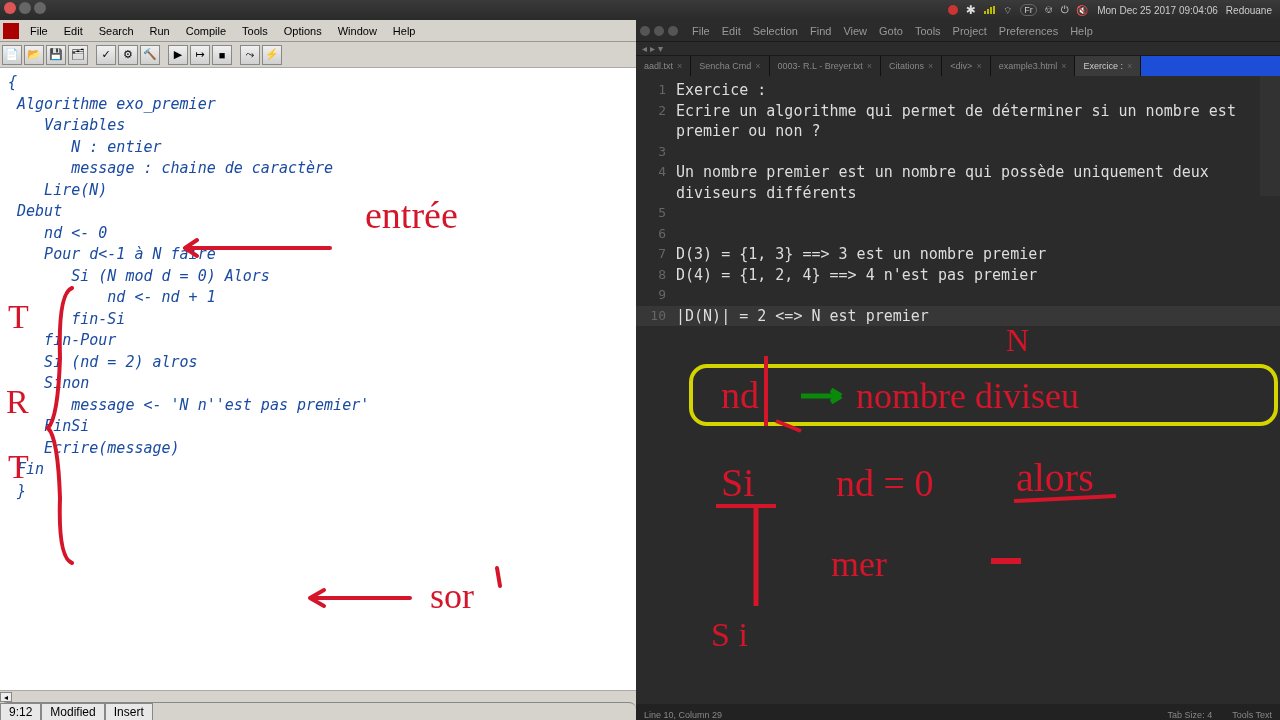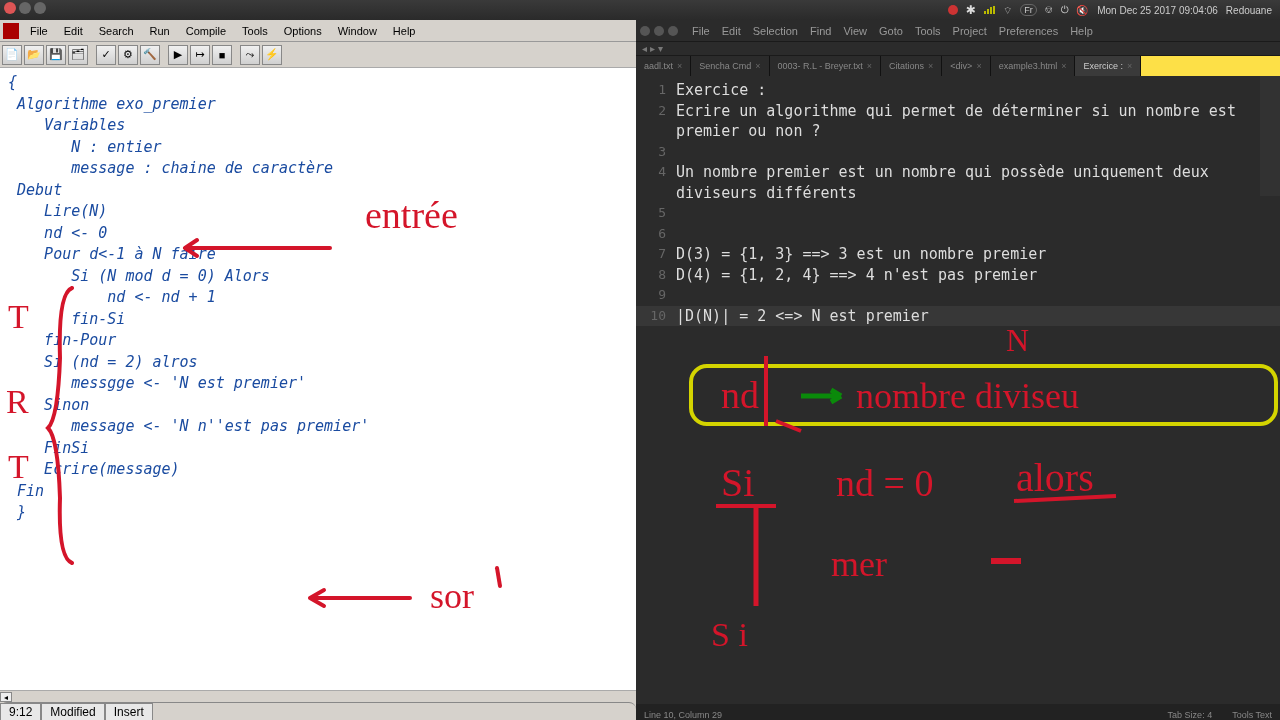--- a/index.html
+++ b/index.html
@@ -37,21 +37,21 @@
 .annot { position:absolute; pointer-events:none; }
 .red { stroke:#d4152a; fill:none; stroke-width:4; stroke-linecap:round;}
 
 
 .right { position: absolute; top: 20px; left: 636px; right:0; bottom:0; background: #2b2b2b; display:flex; flex-direction:column;}
 .right-menubar { height:22px; display:flex; align-items:center; font-size:11px; color:#999; padding:0 4px; border-bottom:1px solid #1a1a1a;}
 .right-menubar .winbtn{display:flex;gap:4px;margin-right:8px}
 .right-menubar .winbtn div{width:10px;height:10px;border-radius:50%;background:#555}
 .right-menubar span{padding:3px 6px}
 .right-arrows{height:14px;display:flex;align-items:center;padding:0 6px;color:#777;font-size:10px;border-bottom:1px solid #1a1a1a;gap:3px}
-.tabs { height: 20px; display:flex; align-items:stretch; background:#fde047; font-size:9px; color:#888;}
+.tabs { height: 20px; display:flex; align-items:stretch; background:#1d4ed8; font-size:9px; color:#888;}
 .tabs .tab{display:flex;align-items:center;padding:0 8px;border-right:1px solid #111;gap:4px;background:#2b2b2b;}
 .tabs .tab.active{background:#3a3a3a;color:#ccc}
 .tabs .close{font-size:9px;color:#666}
 .right-editor { flex:1; position:relative; font-family: monospace; font-size:15px; color:#ddd; padding:4px 0; }
 .right-editor .row{display:flex; line-height:20.5px;}
 .right-editor .gutter{width:40px;text-align:right;color:#666;padding-right:10px;user-select:none;font-size:13px;}
 .right-editor .content{flex:1;white-space:pre-wrap;}
 .right-editor .hl{background:rgba(255,255,255,0.06);}
 .right-status{height:16px;background:#222;color:#888;font-size:9px;display:flex;align-items:flex-end;justify-content:space-between;padding:0 8px;}
 .right-status .spacer{flex:1}
@@ -114,32 +114,31 @@
     <div class="btn">⤳</div>
     <div class="btn">⚡</div>
   </div>
   <div class="editor">
     <div class="line kw">{</div>
     <div class="line kw"> Algorithme exo_premier</div>
     <div class="line kw">    Variables</div>
     <div class="line kw">       N : entier</div>
     <div class="line kw">       message : chaine de caractère</div>
     <div class="line kw"></div>
+    <div class="line kw">    Lire(N)</div>
     <div class="line kw"> Debut</div>
-    <div class="line kw">    Lire(N)</div>
     <div class="line kw"></div>
     <div class="line kw">    nd &lt;- 0</div>
     <div class="line kw">    Pour d&lt;-1 à N faire</div>
     <div class="line kw">       Si (N mod d = 0) Alors</div>
     <div class="line kw">           nd &lt;- nd + 1</div>
     <div class="line kw">       fin-Si</div>
     <div class="line kw">    fin-Pour</div>
     <div class="line kw"></div>
     <div class="line kw">    Si (nd = 2) alros</div>
-    <div class="line kw">       messgge &lt;- 'N est premier'</div>
     <div class="line kw">    Sinon</div>
     <div class="line kw">       message &lt;- 'N n''est pas premier'</div>
     <div class="line kw">    FinSi</div>
     <div class="line kw"></div>
     <div class="line kw"></div>
     <div class="line kw">    Ecrire(message)</div>
     <div class="line kw"> Fin</div>
     <div class="line kw"></div>
     <div class="line kw"> }</div>
 

